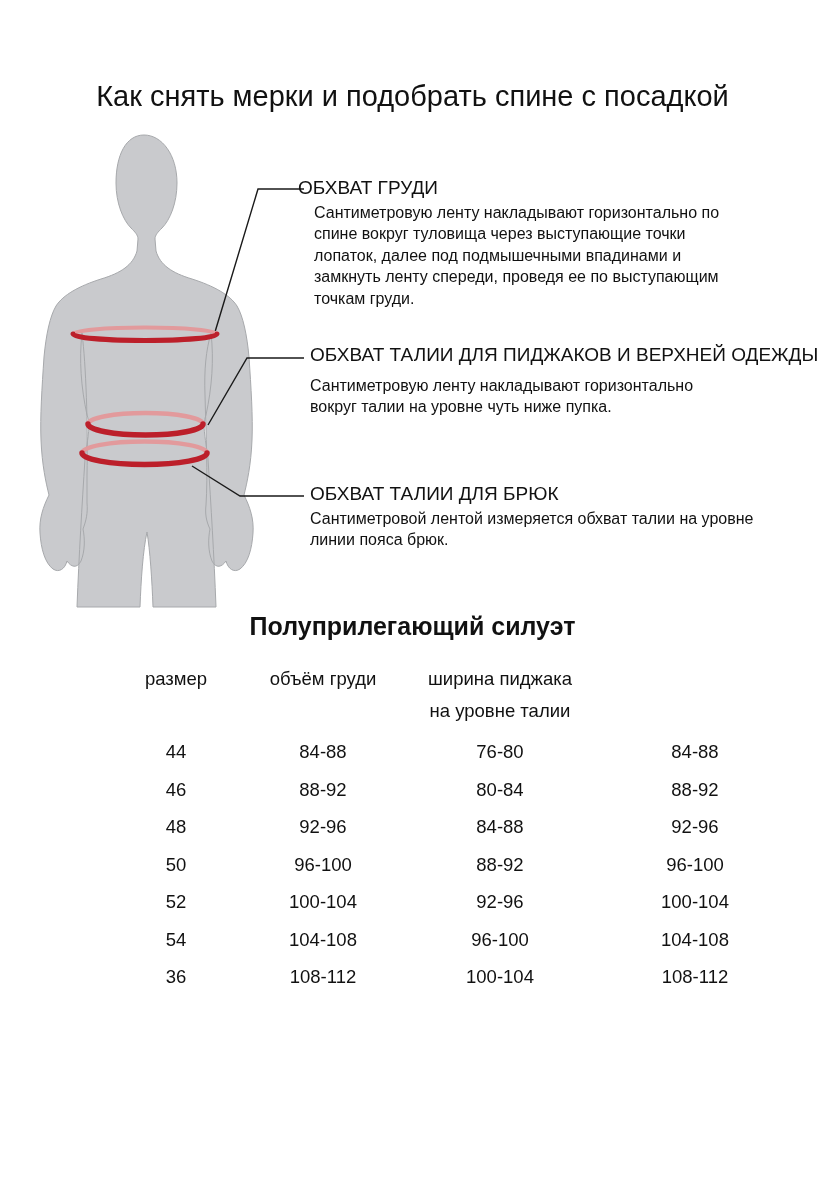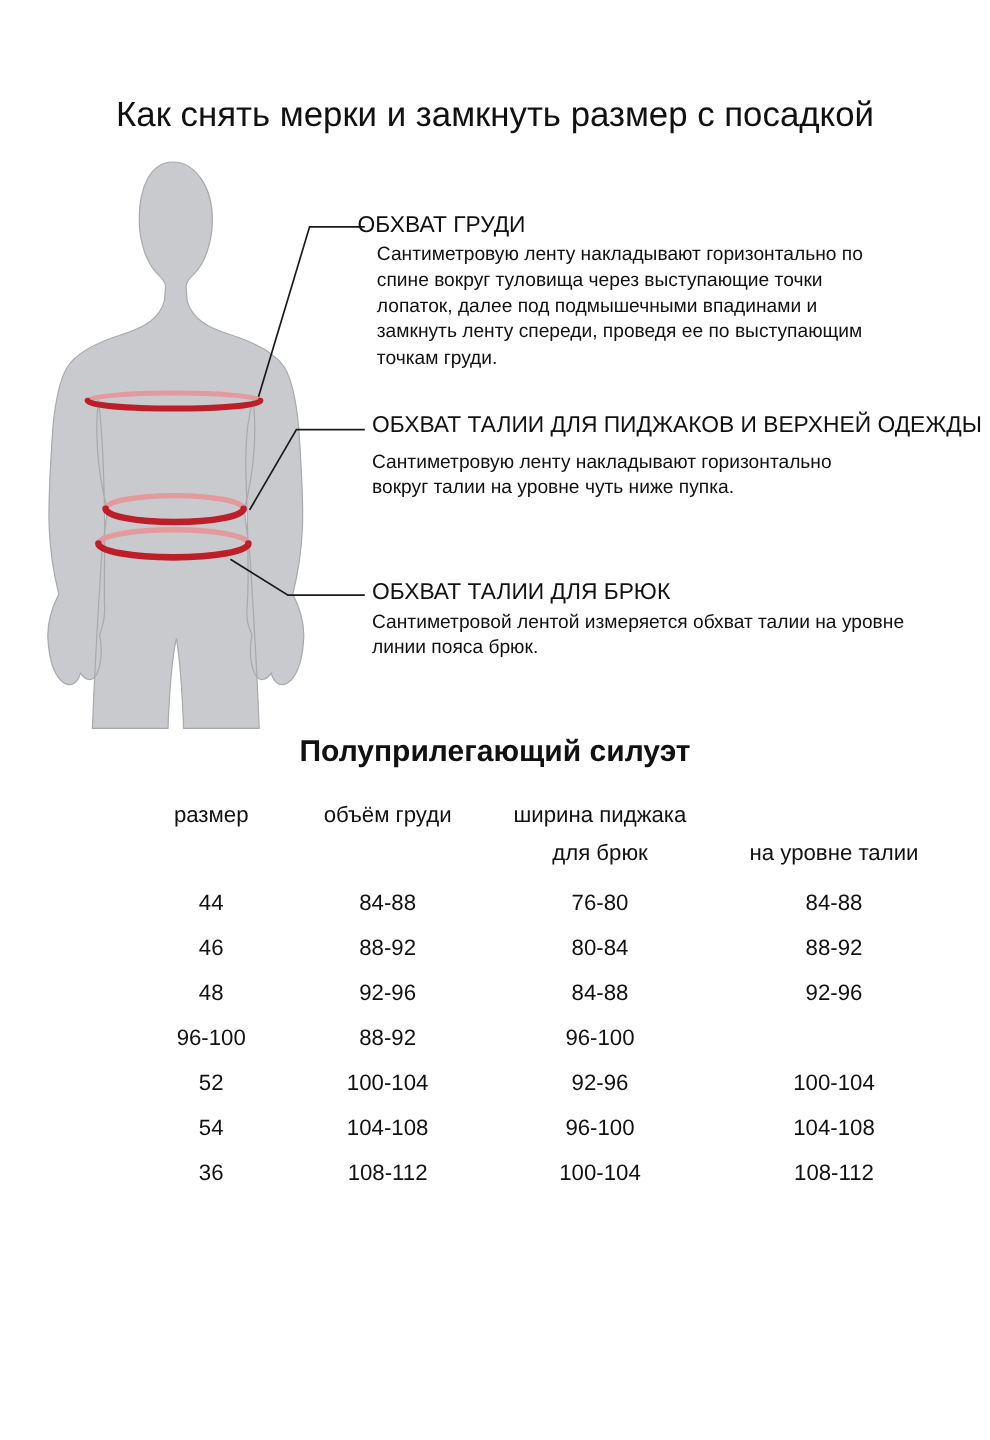--- a/index.html
+++ b/index.html
@@ -51,21 +51,21 @@
   }
   .cols-grid > div{text-align:center;}
   #head-row1{top:668px;left:0;font-size:18.5px;}
   #head-row2{top:700px;left:0;font-size:18.5px;}
   #data-rows{top:733px;left:0;font-size:18.5px;}
   #data-rows .cols-grid{line-height:37.5px;height:37.5px;}
 </style>
 </head>
 <body>
 
-<div class="abs page-title">Как снять мерки и замкнуть размер с посадкой</div>
+<div class="abs page-title">Как снять мерки и подобрать спине с посадкой</div>
 
 <svg class="abs fig-svg" viewBox="0 0 780 500">
 
   <path fill="#c9cacd" stroke="#a7a9ac" stroke-width="1" d="M144,10
        C162,10 177,30 177,58
        C177,78 170,95 162,103
        C158,107 155,110 155,114
        L156,126
        C160,140 172,148 192,154
        C214,161 230,170 237,181
@@ -142,21 +142,20 @@
 <div class="abs table-title">Полуприлегающий силуэт</div>
 
 <div class="abs cols-grid" id="head-row1">
   <div>размер</div>
   <div>объём груди</div>
   <div>ширина пиджака</div>
 </div>
 <div class="abs cols-grid" id="head-row2">
   <div></div>
   <div></div>
-  <div>для брюк</div>
   <div>на уровне талии</div>
 </div>
 
 <div class="abs" id="data-rows">
     <div class="cols-grid">
       <div>44</div>
       <div>84-88</div>
       <div>76-80</div>
       <div>84-88</div>
     </div>
@@ -166,20 +165,21 @@
       <div>80-84</div>
       <div>88-92</div>
     </div>
     <div class="cols-grid">
       <div>48</div>
       <div>92-96</div>
       <div>84-88</div>
       <div>92-96</div>
     </div>
     <div class="cols-grid">
+      <div>50</div>
       <div>96-100</div>
       <div>88-92</div>
       <div>96-100</div>
     </div>
     <div class="cols-grid">
       <div>52</div>
       <div>100-104</div>
       <div>92-96</div>
       <div>100-104</div>
     </div>

